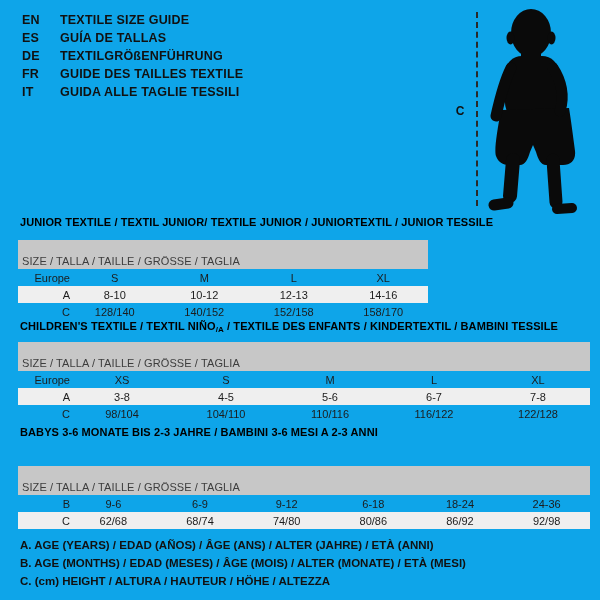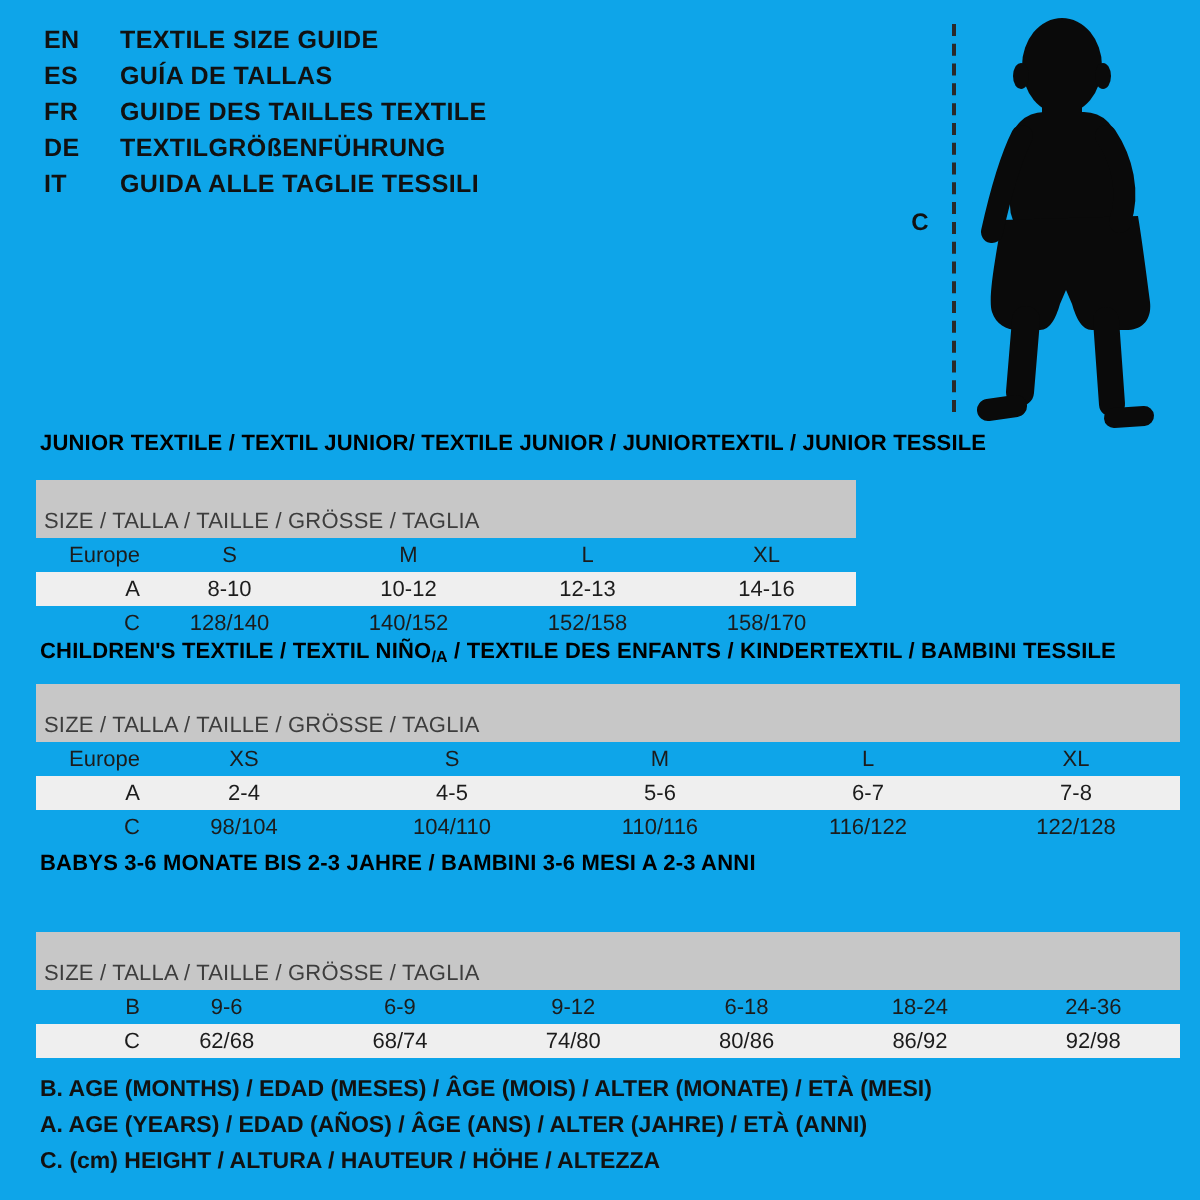--- a/index.html
+++ b/index.html
@@ -39,24 +39,24 @@
 <div class="page">
 
   <div class="lang-list">
     <div class="lang-row">
       <span class="lang-code">EN</span><span>TEXTILE SIZE GUIDE</span>
     </div>
     <div class="lang-row">
       <span class="lang-code">ES</span><span>GUÍA DE TALLAS</span>
     </div>
     <div class="lang-row">
+      <span class="lang-code">DE</span><span>TEXTILGRÖßENFÜHRUNG</span>
+    </div>
+    <div class="lang-row">
       <span class="lang-code">FR</span><span>GUIDE DES TAILLES TEXTILE</span>
-    </div>
-    <div class="lang-row">
-      <span class="lang-code">DE</span><span>TEXTILGRÖßENFÜHRUNG</span>
     </div>
     <div class="lang-row">
       <span class="lang-code">IT</span><span>GUIDA ALLE TAGLIE TESSILI</span>
     </div>
   </div>
 
   <div class="measure-line"></div>
   <div class="measure-label">C</div>
   <svg class="baby-svg" width="107" height="214" viewBox="0 0 107 214" aria-hidden="true">
     <g fill="#0a0a0a" stroke="none">
@@ -137,21 +137,21 @@
       <tr>
         <td class="rl">Europe</td>
         <td>XS</td>
         <td>S</td>
         <td>M</td>
         <td>L</td>
         <td>XL</td>
       </tr>
       <tr>
         <td class="rl">A</td>
-        <td>2-4</td>
+        <td>3-8</td>
         <td>4-5</td>
         <td>5-6</td>
         <td>6-7</td>
         <td>7-8</td>
       </tr>
       <tr>
         <td class="rl">C</td>
         <td>98/104</td>
         <td>104/110</td>
         <td>110/116</td>
@@ -195,18 +195,18 @@
         <td>68/74</td>
         <td>74/80</td>
         <td>80/86</td>
         <td>86/92</td>
         <td>92/98</td>
       </tr>
     </tbody>
   </table>
 
   <div class="notes">
+    <div class="note-line">A. AGE (YEARS) / EDAD (AÑOS) / ÂGE (ANS) / ALTER (JAHRE) / ETÀ (ANNI)</div>
     <div class="note-line">B. AGE (MONTHS) / EDAD (MESES) / ÂGE (MOIS) / ALTER (MONATE) / ETÀ (MESI)</div>
-    <div class="note-line">A. AGE (YEARS) / EDAD (AÑOS) / ÂGE (ANS) / ALTER (JAHRE) / ETÀ (ANNI)</div>
     <div class="note-line">C. (cm) HEIGHT / ALTURA / HAUTEUR / HÖHE / ALTEZZA</div>
   </div>
 
 </div>
 
 </body></html>

